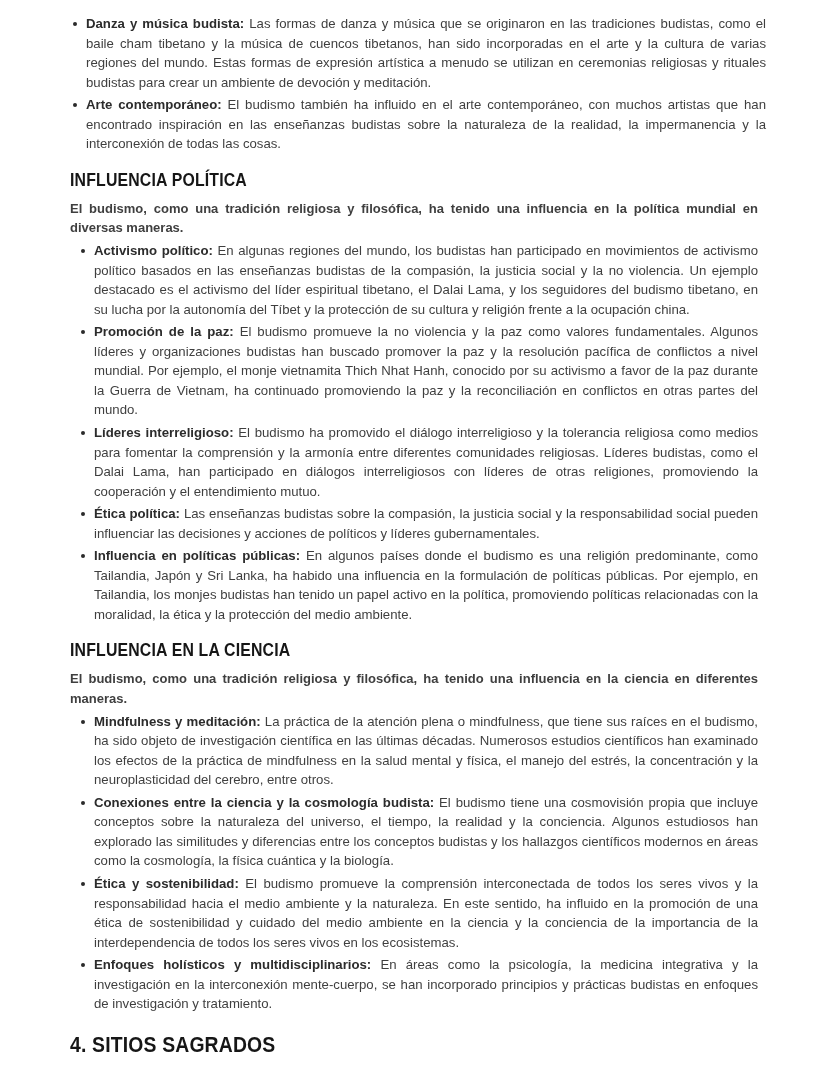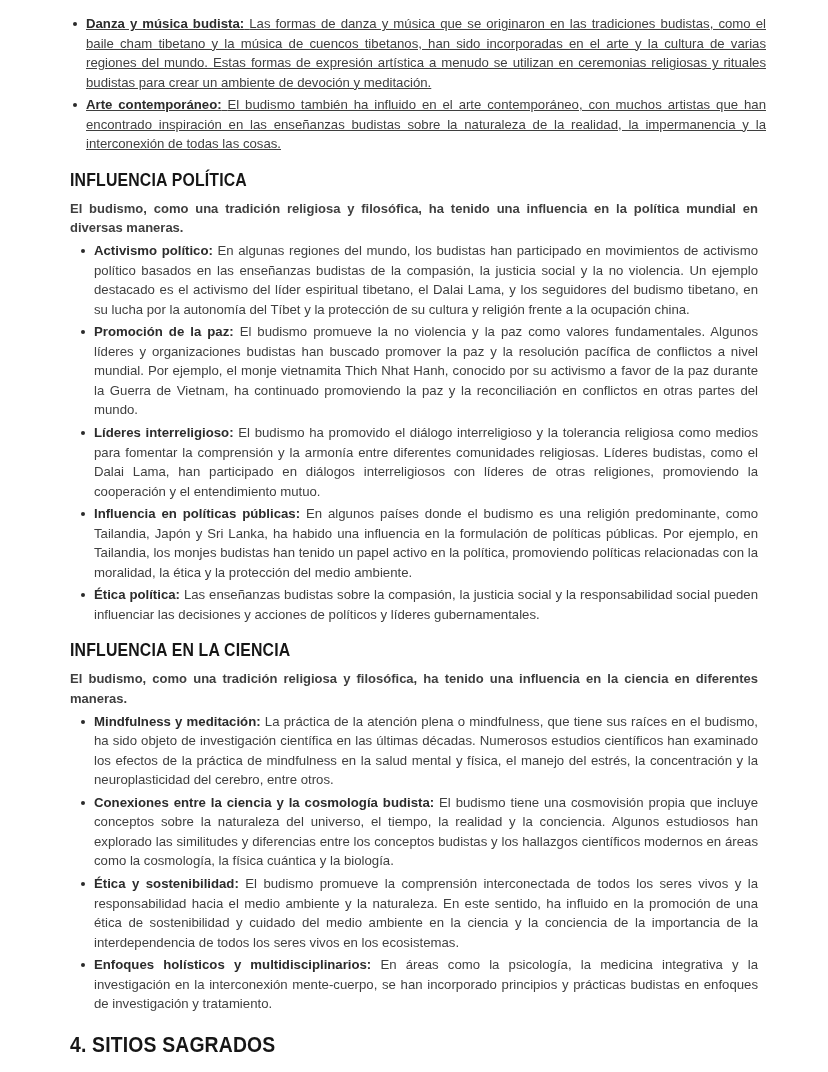--- a/index.html
+++ b/index.html
@@ -55,21 +55,21 @@
     letter-spacing: 0.2px;
     margin: 16px 0 8px 0;
     transform: scaleX(0.88);
     transform-origin: left center;
     white-space: nowrap;
   }
   .section-heading.major {
     font-size: 22px;
     margin: 18px 0 9px 0;
   }
-  .top-list { margin-top: 4px; text-decoration: underline; }
+  .top-list { margin-top: 4px; }
   .section { margin: 8px; }
 </style>
 </head>
 <body>
 
 <div class="page">
 
   <ul class="bullet-list top-list">
     <li class="bullet-item">
       <span class="item-label">Danza y música budista:</span>
@@ -91,26 +91,26 @@
       </li>
       <li class="bullet-item">
         <span class="item-label">Promoción de la paz:</span>
         <span class="item-text">El budismo promueve la no violencia y la paz como valores fundamentales. Algunos líderes y organizaciones budistas han buscado promover la paz y la resolución pacífica de conflictos a nivel mundial. Por ejemplo, el monje vietnamita Thich Nhat Hanh, conocido por su activismo a favor de la paz durante la Guerra de Vietnam, ha continuado promoviendo la paz y la reconciliación en conflictos en otras partes del mundo.</span>
       </li>
       <li class="bullet-item">
         <span class="item-label">Líderes interreligioso:</span>
         <span class="item-text">El budismo ha promovido el diálogo interreligioso y la tolerancia religiosa como medios para fomentar la comprensión y la armonía entre diferentes comunidades religiosas. Líderes budistas, como el Dalai Lama, han participado en diálogos interreligiosos con líderes de otras religiones, promoviendo la cooperación y el entendimiento mutuo.</span>
       </li>
       <li class="bullet-item">
+        <span class="item-label">Ética política:</span>
+        <span class="item-text">Las enseñanzas budistas sobre la compasión, la justicia social y la responsabilidad social pueden influenciar las decisiones y acciones de políticos y líderes gubernamentales.</span>
+      </li>
+      <li class="bullet-item">
         <span class="item-label">Influencia en políticas públicas:</span>
         <span class="item-text">En algunos países donde el budismo es una religión predominante, como Tailandia, Japón y Sri Lanka, ha habido una influencia en la formulación de políticas públicas. Por ejemplo, en Tailandia, los monjes budistas han tenido un papel activo en la política, promoviendo políticas relacionadas con la moralidad, la ética y la protección del medio ambiente.</span>
-      </li>
-      <li class="bullet-item">
-        <span class="item-label">Ética política:</span>
-        <span class="item-text">Las enseñanzas budistas sobre la compasión, la justicia social y la responsabilidad social pueden influenciar las decisiones y acciones de políticos y líderes gubernamentales.</span>
       </li>
     </ul>
   </div>
 
   <div class="section">
     <h2 class="section-heading">INFLUENCIA EN LA CIENCIA</h2>
     <p class="intro">El budismo, como una tradición religiosa y filosófica, ha tenido una influencia en la ciencia en diferentes maneras.</p>
     <ul class="bullet-list">
       <li class="bullet-item">
         <span class="item-label">Mindfulness y meditación:</span>

